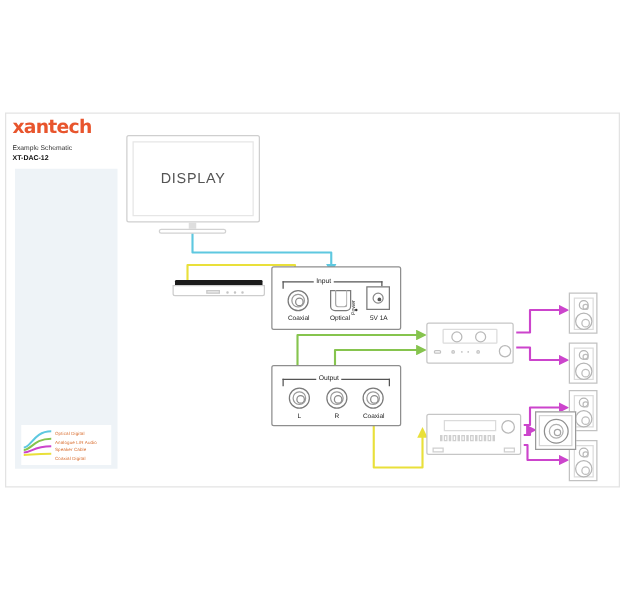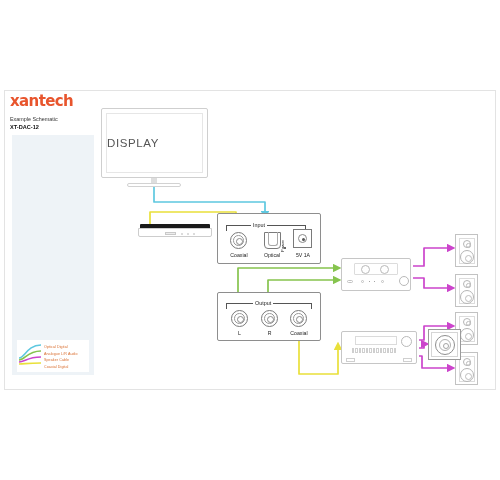--- a/index.html
+++ b/index.html
@@ -27,21 +27,21 @@
   .legend-rows{position:relative;height:28px;}
   .legend-row{position:relative;height:6.5px;display:flex;align-items:center;}
   .legend-label{font-size:3.6px;color:#d86a2a;margin-left:25px;white-space:nowrap;
                 letter-spacing:0.1px;}
   .legend-svg{position:absolute;left:1px;top:1px;}
 
   
   .tv{position:absolute;left:101px;top:108px;width:107px;height:70px;
       border:1.6px solid #cfcfcf;border-radius:2px;background:#fff;box-sizing:border-box;}
   .tv-screen{position:absolute;left:4px;top:4px;right:4px;bottom:4px;
-             border:1px solid #e6e6e6;display:flex;align-items:center;}
+             border:1px solid #e6e6e6;display:flex;align-items:center;justify-content:center;}
   .tv-label{font-size:11.5px;color:#555;letter-spacing:0.6px;}
   .tv-neck{position:absolute;left:151px;top:178px;width:6px;height:5px;background:#dedede;}
   .tv-base{position:absolute;left:127px;top:183px;width:54px;height:4px;
            background:#fff;border:1.4px solid #d2d2d2;border-radius:2px;box-sizing:border-box;}
 
   
   .player{position:absolute;left:138px;top:224px;width:74px;height:13px;}
   .player-top{position:absolute;left:2px;top:0;width:70px;height:5px;
               background:#1a1a1a;border-radius:1px 1px 0 0;}
   .player-body{position:absolute;left:0;top:4px;width:74px;height:9px;background:#fff;

